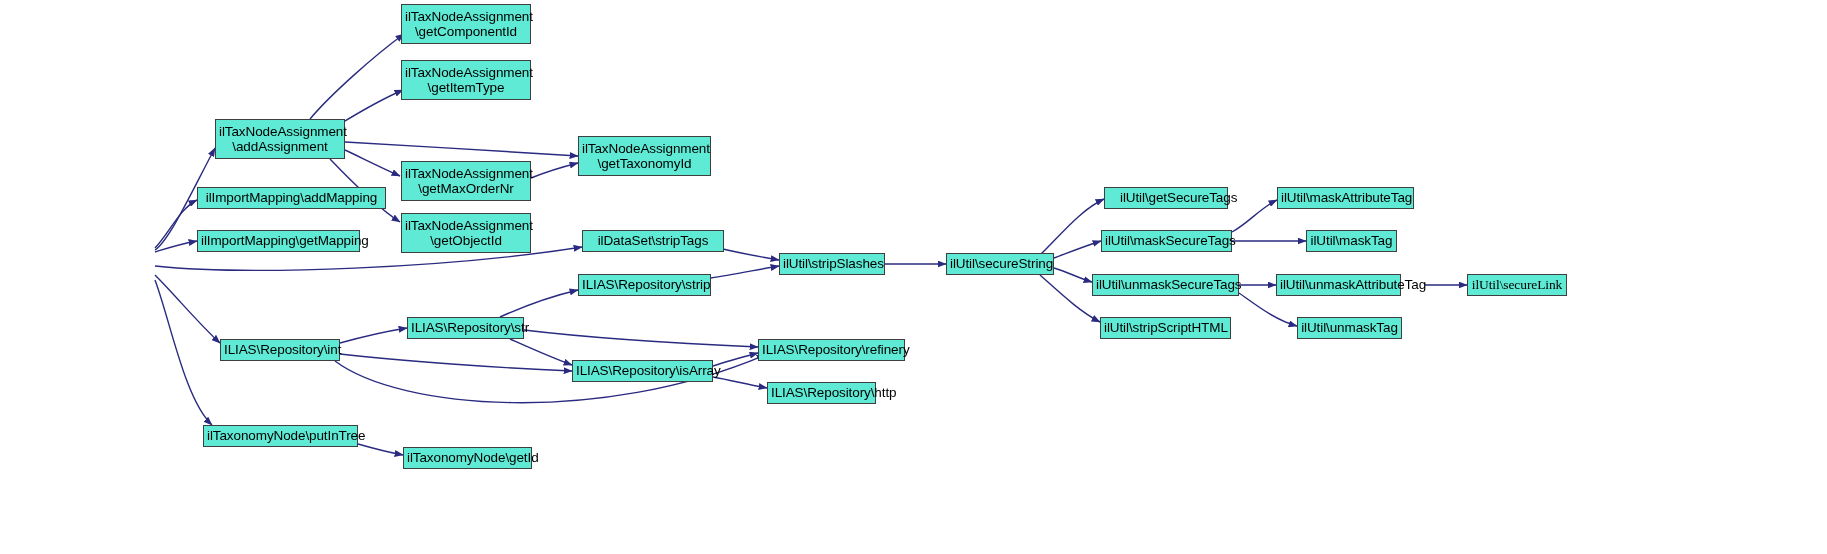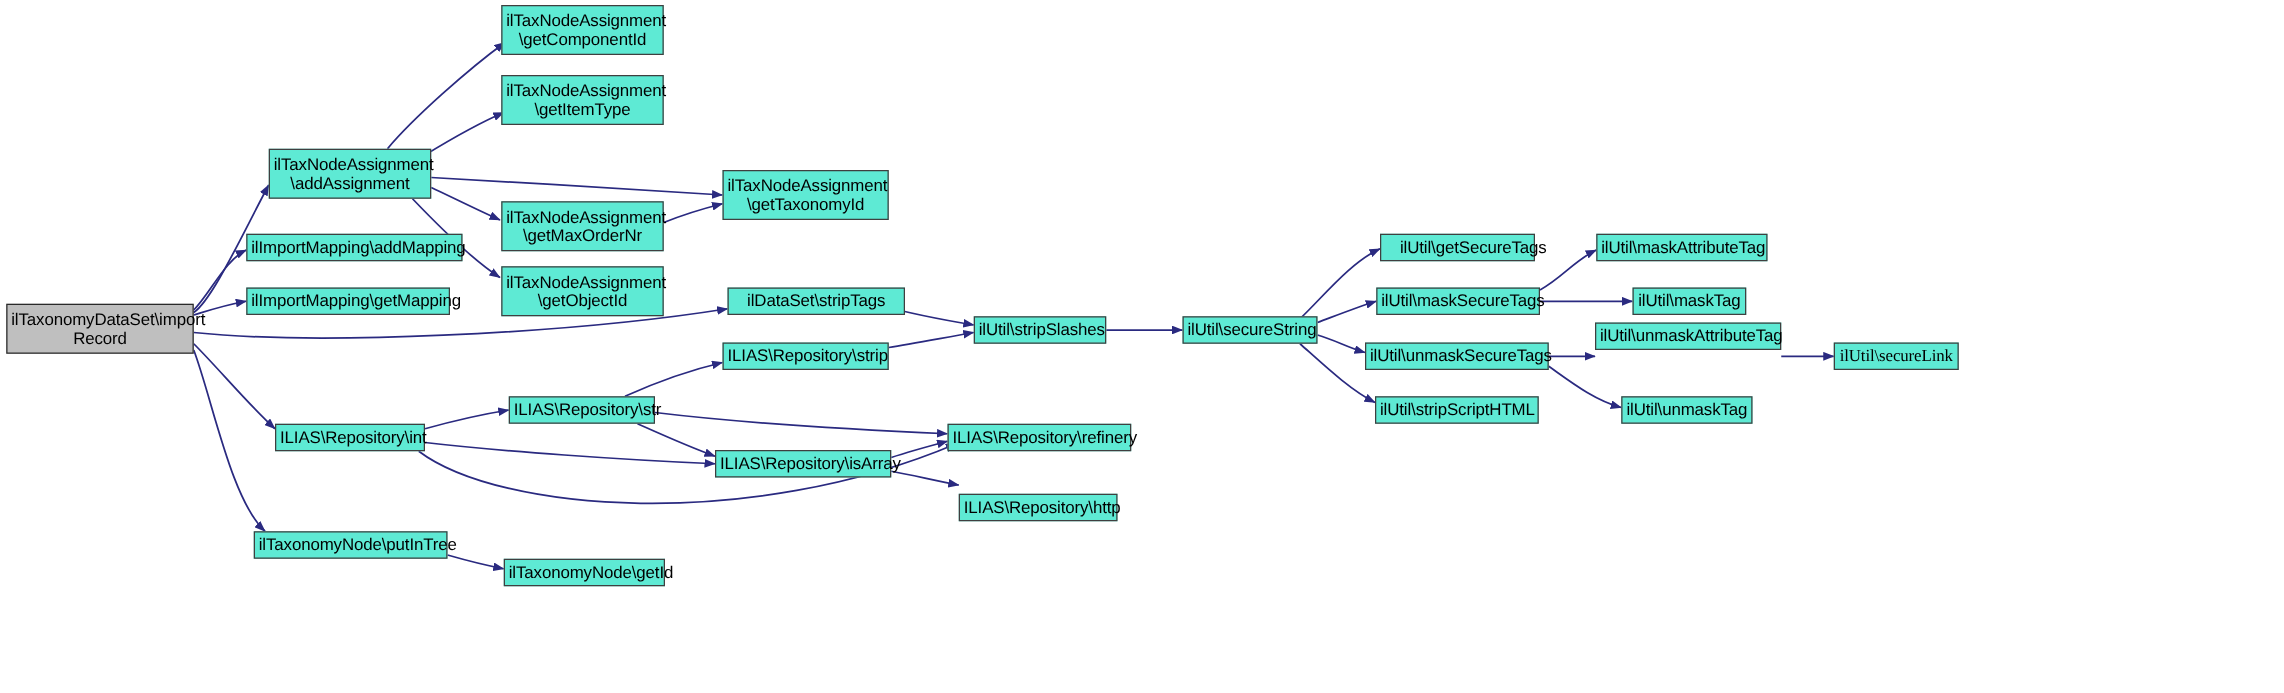--- a/index.html
+++ b/index.html
@@ -97,50 +97,48 @@
         <path d="M1054,268 C1068,272 1078,278 1092,282" fill="none" stroke="#2a2a80" stroke-width="1.4" marker-end="url(#arrowhead)"></path>
         <path d="M1040,275 C1058,291 1080,312 1100,322" fill="none" stroke="#2a2a80" stroke-width="1.4" marker-end="url(#arrowhead)"></path>
         <path d="M1232,232 C1250,222 1260,208 1277,200" fill="none" stroke="#2a2a80" stroke-width="1.4" marker-end="url(#arrowhead)"></path>
         <path d="M1232,241 C1256,241 1282,241 1306,241" fill="none" stroke="#2a2a80" stroke-width="1.4" marker-end="url(#arrowhead)"></path>
         <path d="M1239,285 C1252,285 1262,285 1276,285" fill="none" stroke="#2a2a80" stroke-width="1.4" marker-end="url(#arrowhead)"></path>
         <path d="M1239,293 C1256,305 1275,320 1297,326" fill="none" stroke="#2a2a80" stroke-width="1.4" marker-end="url(#arrowhead)"></path>
         <path d="M1425,285 C1442,285 1452,285 1467,285" fill="none" stroke="#2a2a80" stroke-width="1.4" marker-end="url(#arrowhead)"></path>
       </g>
   </svg>
   <div id="node-layer">
-      <div class="gnode root" style="left: 5px; top: 243px; width: 150px; height: 40px;"><span class="lbl">ilTaxonomyDataSet\import
-Record</span></div>
       <div class="gnode" style="left: 215px; top: 119px; width: 130px; height: 40px;"><span class="lbl">ilTaxNodeAssignment
 \addAssignment</span></div>
-      <div class="gnode" style="left: 197px; top: 187px; width: 173px; height: 22px;"><span class="lbl">ilImportMapping\addMapping</span></div>
+      <div class="gnode" style="left: 197px; top: 187px; width: 189px; height: 22px;"><span class="lbl">ilImportMapping\addMapping</span></div>
       <div class="gnode" style="left: 197px; top: 230px; width: 163px; height: 22px;"><span class="lbl">ilImportMapping\getMapping</span></div>
       <div class="gnode" style="left: 220px; top: 339px; width: 120px; height: 22px;"><span class="lbl">ILIAS\Repository\int</span></div>
       <div class="gnode" style="left: 203px; top: 425px; width: 155px; height: 22px;"><span class="lbl">ilTaxonomyNode\putInTree</span></div>
       <div class="gnode" style="left: 401px; top: 4px; width: 130px; height: 40px;"><span class="lbl">ilTaxNodeAssignment
 \getComponentId</span></div>
       <div class="gnode" style="left: 401px; top: 60px; width: 130px; height: 40px;"><span class="lbl">ilTaxNodeAssignment
 \getItemType</span></div>
       <div class="gnode" style="left: 401px; top: 161px; width: 130px; height: 40px;"><span class="lbl">ilTaxNodeAssignment
 \getMaxOrderNr</span></div>
       <div class="gnode" style="left: 401px; top: 213px; width: 130px; height: 40px;"><span class="lbl">ilTaxNodeAssignment
 \getObjectId</span></div>
       <div class="gnode" style="left: 578px; top: 136px; width: 133px; height: 40px;"><span class="lbl">ilTaxNodeAssignment
 \getTaxonomyId</span></div>
       <div class="gnode" style="left: 582px; top: 230px; width: 142px; height: 22px;"><span class="lbl">ilDataSet\stripTags</span></div>
       <div class="gnode" style="left: 578px; top: 274px; width: 133px; height: 22px;"><span class="lbl">ILIAS\Repository\strip</span></div>
       <div class="gnode" style="left: 407px; top: 317px; width: 117px; height: 22px;"><span class="lbl">ILIAS\Repository\str</span></div>
       <div class="gnode" style="left: 572px; top: 360px; width: 141px; height: 22px;"><span class="lbl">ILIAS\Repository\isArray</span></div>
       <div class="gnode" style="left: 758px; top: 339px; width: 147px; height: 22px;"><span class="lbl">ILIAS\Repository\refinery</span></div>
-      <div class="gnode" style="left: 767px; top: 382px; width: 127px; height: 22px; margin-top: 13px;"><span class="lbl">ILIAS\Repository\http</span></div>
+      <div class="gnode" style="left: 767px; top: 382px; width: 109px; height: 22px;"><span class="lbl">ILIAS\Repository\http</span></div>
       <div class="gnode" style="left: 403px; top: 447px; width: 129px; height: 22px;"><span class="lbl">ilTaxonomyNode\getId</span></div>
       <div class="gnode" style="left: 779px; top: 253px; width: 106px; height: 22px;"><span class="lbl">ilUtil\stripSlashes</span></div>
       <div class="gnode" style="left: 946px; top: 253px; width: 108px; height: 22px;"><span class="lbl">ilUtil\secureString</span></div>
       <div class="gnode" style="left: 1104px; top: 187px; width: 124px; height: 22px; padding-left: 12px;"><span class="lbl">ilUtil\getSecureTags</span></div>
       <div class="gnode" style="left: 1101px; top: 230px; width: 131px; height: 22px;"><span class="lbl">ilUtil\maskSecureTags</span></div>
       <div class="gnode" style="left: 1092px; top: 274px; width: 147px; height: 22px;"><span class="lbl">ilUtil\unmaskSecureTags</span></div>
       <div class="gnode" style="left: 1100px; top: 317px; width: 131px; height: 22px;"><span class="lbl">ilUtil\stripScriptHTML</span></div>
       <div class="gnode" style="left: 1277px; top: 187px; width: 137px; height: 22px;"><span class="lbl">ilUtil\maskAttributeTag</span></div>
       <div class="gnode" style="left: 1306px; top: 230px; width: 91px; height: 22px;"><span class="lbl">ilUtil\maskTag</span></div>
-      <div class="gnode" style="left: 1276px; top: 258px; width: 149px; height: 22px;"><span class="lbl">ilUtil\unmaskAttributeTag</span></div>
+      <div class="gnode" style="left: 1276px; top: 274px; width: 125px; height: 22px;"><span class="lbl">ilUtil\unmaskAttributeTag</span></div>
       <div class="gnode" style="left: 1297px; top: 317px; width: 105px; height: 22px;"><span class="lbl">ilUtil\unmaskTag</span></div>
       <div class="gnode" style="left: 1467px; top: 274px; width: 100px; height: 22px; font-family: Liberation Serif, serif;"><span class="lbl">ilUtil\secureLink</span></div>
     </div>
 </div>
 
 </body></html>

